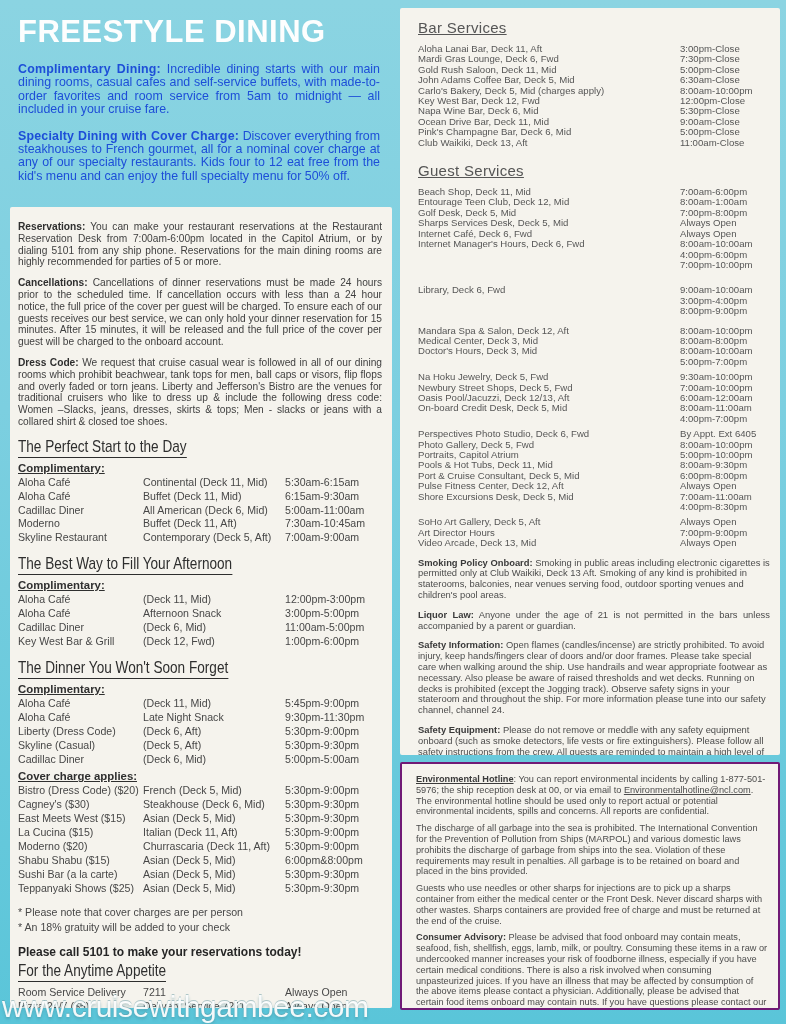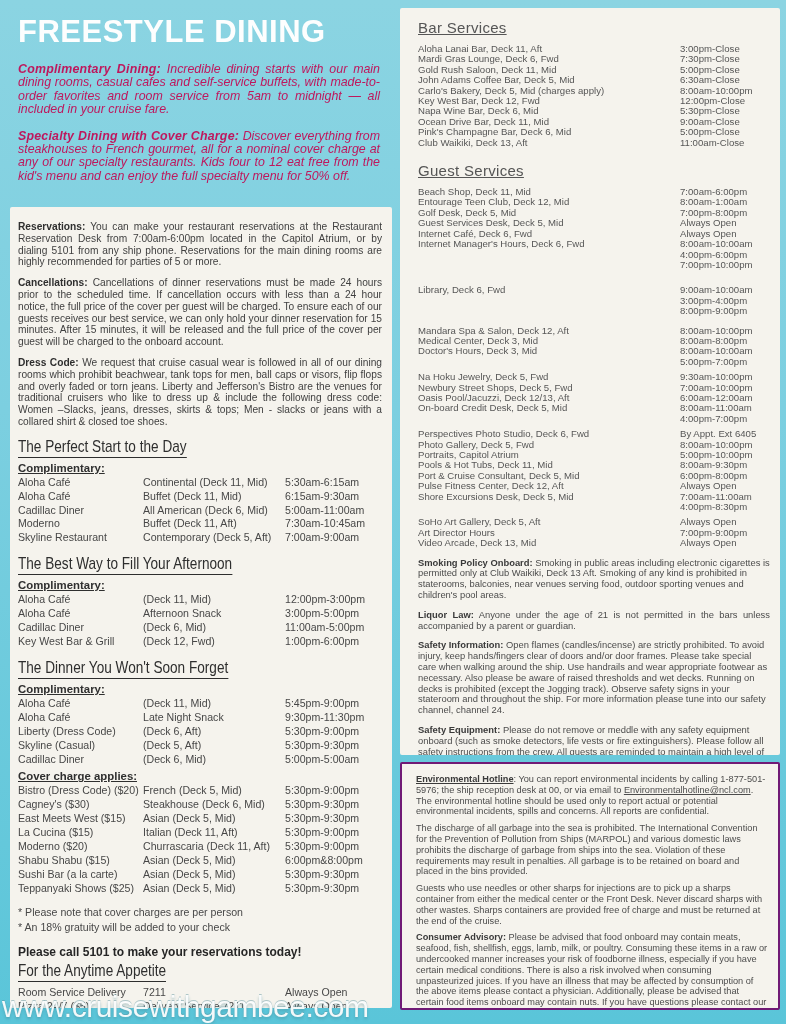--- a/index.html
+++ b/index.html
@@ -5,21 +5,21 @@
   html,body{margin:0;padding:0;}
   body{
     width:786px;height:1024px;position:relative;overflow:hidden;
     background:linear-gradient(180deg,#8bd4e2 0%,#7ccfe0 40%,#5ac5d9 100%);
     font-family:"Liberation Sans","DejaVu Sans",sans-serif;
     -webkit-font-smoothing:antialiased;
   }
   
   .masthead{position:absolute;left:18px;top:8px;width:362px;color:#fdfefe;}
   .masthead h1{margin:6px 0 0 0;font-size:31px;letter-spacing:.5px;font-weight:bold;}
-  .head-para{margin:13px 0 0 0;font-size:12.4px;line-height:13.4px;text-align:justify;color:#be185d;font-style:italic;}
+  .head-para{margin:13px 0 0 0;font-size:12.4px;line-height:13.4px;text-align:justify;color:#1d4ed8;}
   .head-para b{letter-spacing:.2px;}
   
   .panel{background:#f5f3ed;border-radius:2px;overflow:hidden;box-sizing:border-box;}
   .left-panel{position:absolute;left:10px;top:207px;width:382px;height:801px;padding:10px 10px 6px 8px;}
   .right-top{position:absolute;left:400px;top:8px;width:380px;height:747px;padding:8px 10px 7px 18px;}
   .right-bottom{position:absolute;left:400px;top:762px;width:380px;height:248px;padding:10px 10px 0 14px;border:2px solid #701a75;}
   
   .info-para{margin:9px 0 0 0;font-size:10.2px;line-height:11.8px;color:#3f3f3f;text-align:justify;}
   .info-para b{color:#2f2f2f;}
   .sec-head{display:inline-block;margin:9px 0 0 0;font-size:17px;font-weight:normal;color:#2e2e2e;
@@ -322,21 +322,21 @@
         <span class="name">Entourage Teen Club, Deck 12, Mid</span>
         <span class="time">8:00am-1:00am</span>
       </div>
 
       <div class="svc-row">
         <span class="name">Golf Desk, Deck 5, Mid</span>
         <span class="time">7:00pm-8:00pm</span>
       </div>
 
       <div class="svc-row">
-        <span class="name">Guest Services Desk, Deck 5, Mid</span>
+        <span class="name">Sharps Services Desk, Deck 5, Mid</span>
         <span class="time">Always Open</span>
       </div>
 
       <div class="svc-row">
         <span class="name">Internet Café, Deck 6, Fwd</span>
         <span class="time">Always Open</span>
       </div>
 
       <div class="svc-row">
         <span class="name">Internet Manager's Hours, Deck 6, Fwd</span>

